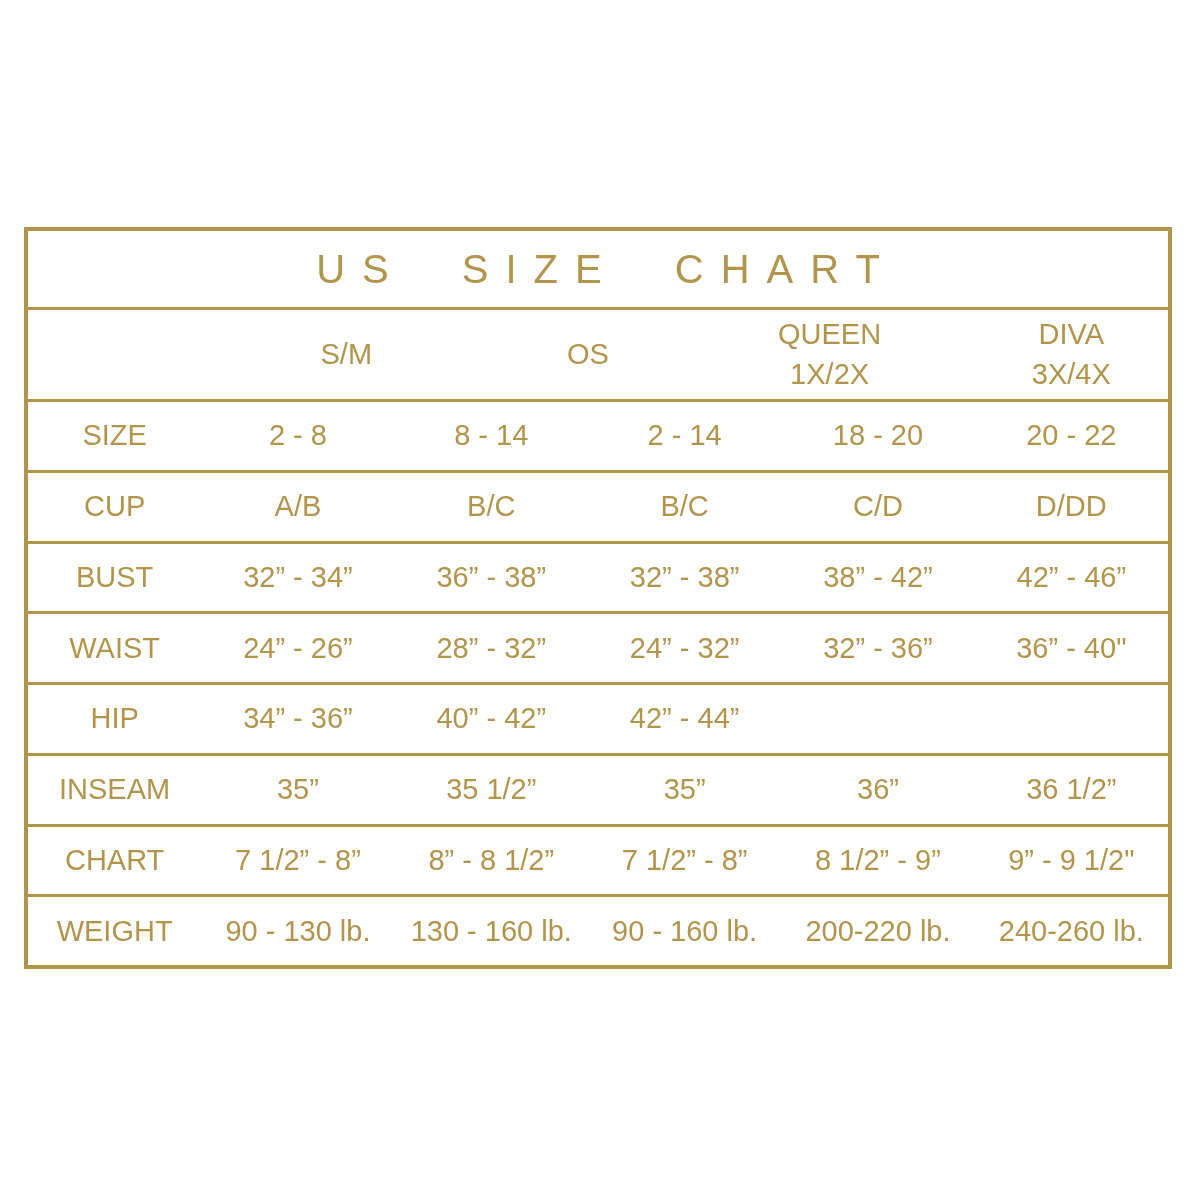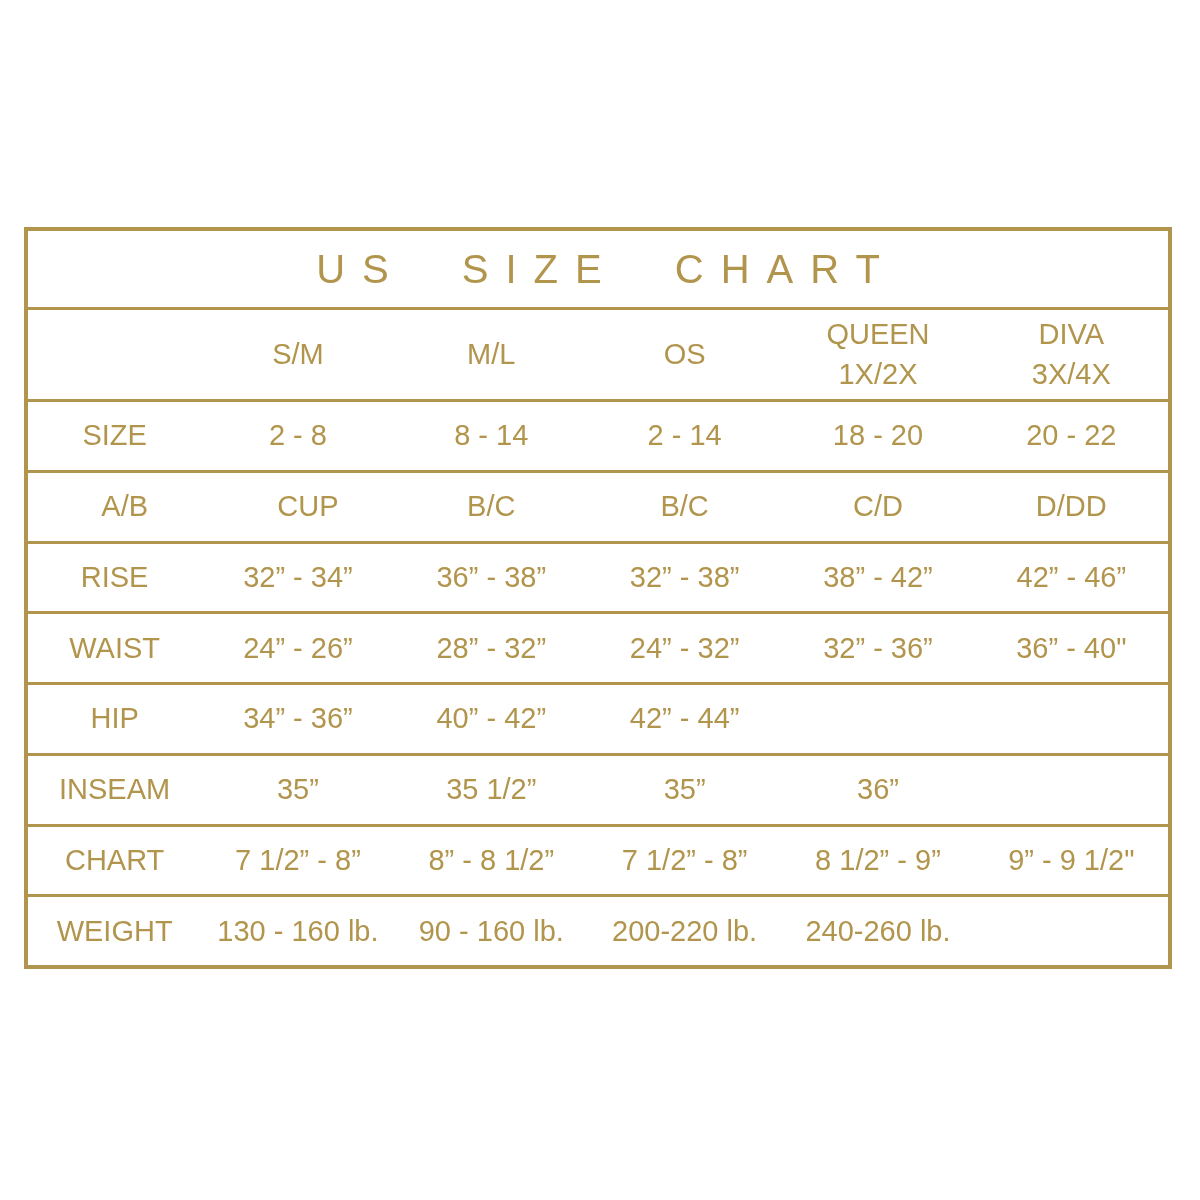--- a/index.html
+++ b/index.html
@@ -69,24 +69,20 @@
     <div class="chart-title">US SIZE CHART</div>
   </div>
 
   <div class="row header-row">
     <div class="cell label-cell"></div>
     <div class="cell">
       <span>S/M</span>
       <span></span>
     </div>
     <div class="cell">
-      <span>M/L</span>
-      <span></span>
-    </div>
-    <div class="cell">
       <span>OS</span>
       <span></span>
     </div>
     <div class="cell">
       <span>QUEEN</span>
       <span>1X/2X</span>
     </div>
     <div class="cell">
       <span>DIVA</span>
       <span>3X/4X</span>
@@ -96,30 +92,30 @@
   <div class="row data-row">
     <div class="cell label-cell">SIZE</div>
     <div class="cell">2 - 8</div>
     <div class="cell">8 - 14</div>
     <div class="cell">2 - 14</div>
     <div class="cell">18 - 20</div>
     <div class="cell">20 - 22</div>
   </div>
 
   <div class="row data-row">
+    <div class="cell label-cell">CUP</div>
     <div class="cell">A/B</div>
-    <div class="cell label-cell">CUP</div>
     <div class="cell">B/C</div>
     <div class="cell">B/C</div>
     <div class="cell">C/D</div>
     <div class="cell">D/DD</div>
   </div>
 
   <div class="row data-row">
-    <div class="cell label-cell">RISE</div>
+    <div class="cell label-cell">BUST</div>
     <div class="cell">32” - 34”</div>
     <div class="cell">36” - 38”</div>
     <div class="cell">32” - 38”</div>
     <div class="cell">38” - 42”</div>
     <div class="cell">42” - 46”</div>
   </div>
 
   <div class="row data-row">
     <div class="cell label-cell">WAIST</div>
     <div class="cell">24” - 26”</div>
@@ -135,32 +131,34 @@
     <div class="cell">40” - 42”</div>
     <div class="cell">42” - 44”</div>
   </div>
 
   <div class="row data-row">
     <div class="cell label-cell">INSEAM</div>
     <div class="cell">35”</div>
     <div class="cell">35 1/2”</div>
     <div class="cell">35”</div>
     <div class="cell">36”</div>
+    <div class="cell">36 1/2”</div>
   </div>
 
   <div class="row data-row">
     <div class="cell label-cell">CHART</div>
     <div class="cell">7 1/2” - 8”</div>
     <div class="cell">8” - 8 1/2”</div>
     <div class="cell">7 1/2” - 8”</div>
     <div class="cell">8 1/2” - 9”</div>
     <div class="cell">9” - 9 1/2"</div>
   </div>
 
   <div class="row data-row">
     <div class="cell label-cell">WEIGHT</div>
+    <div class="cell">90 - 130 lb.</div>
     <div class="cell">130 - 160 lb.</div>
     <div class="cell">90 - 160 lb.</div>
     <div class="cell">200-220 lb.</div>
     <div class="cell">240-260 lb.</div>
   </div>
 
 </div>
 
 </body></html>

